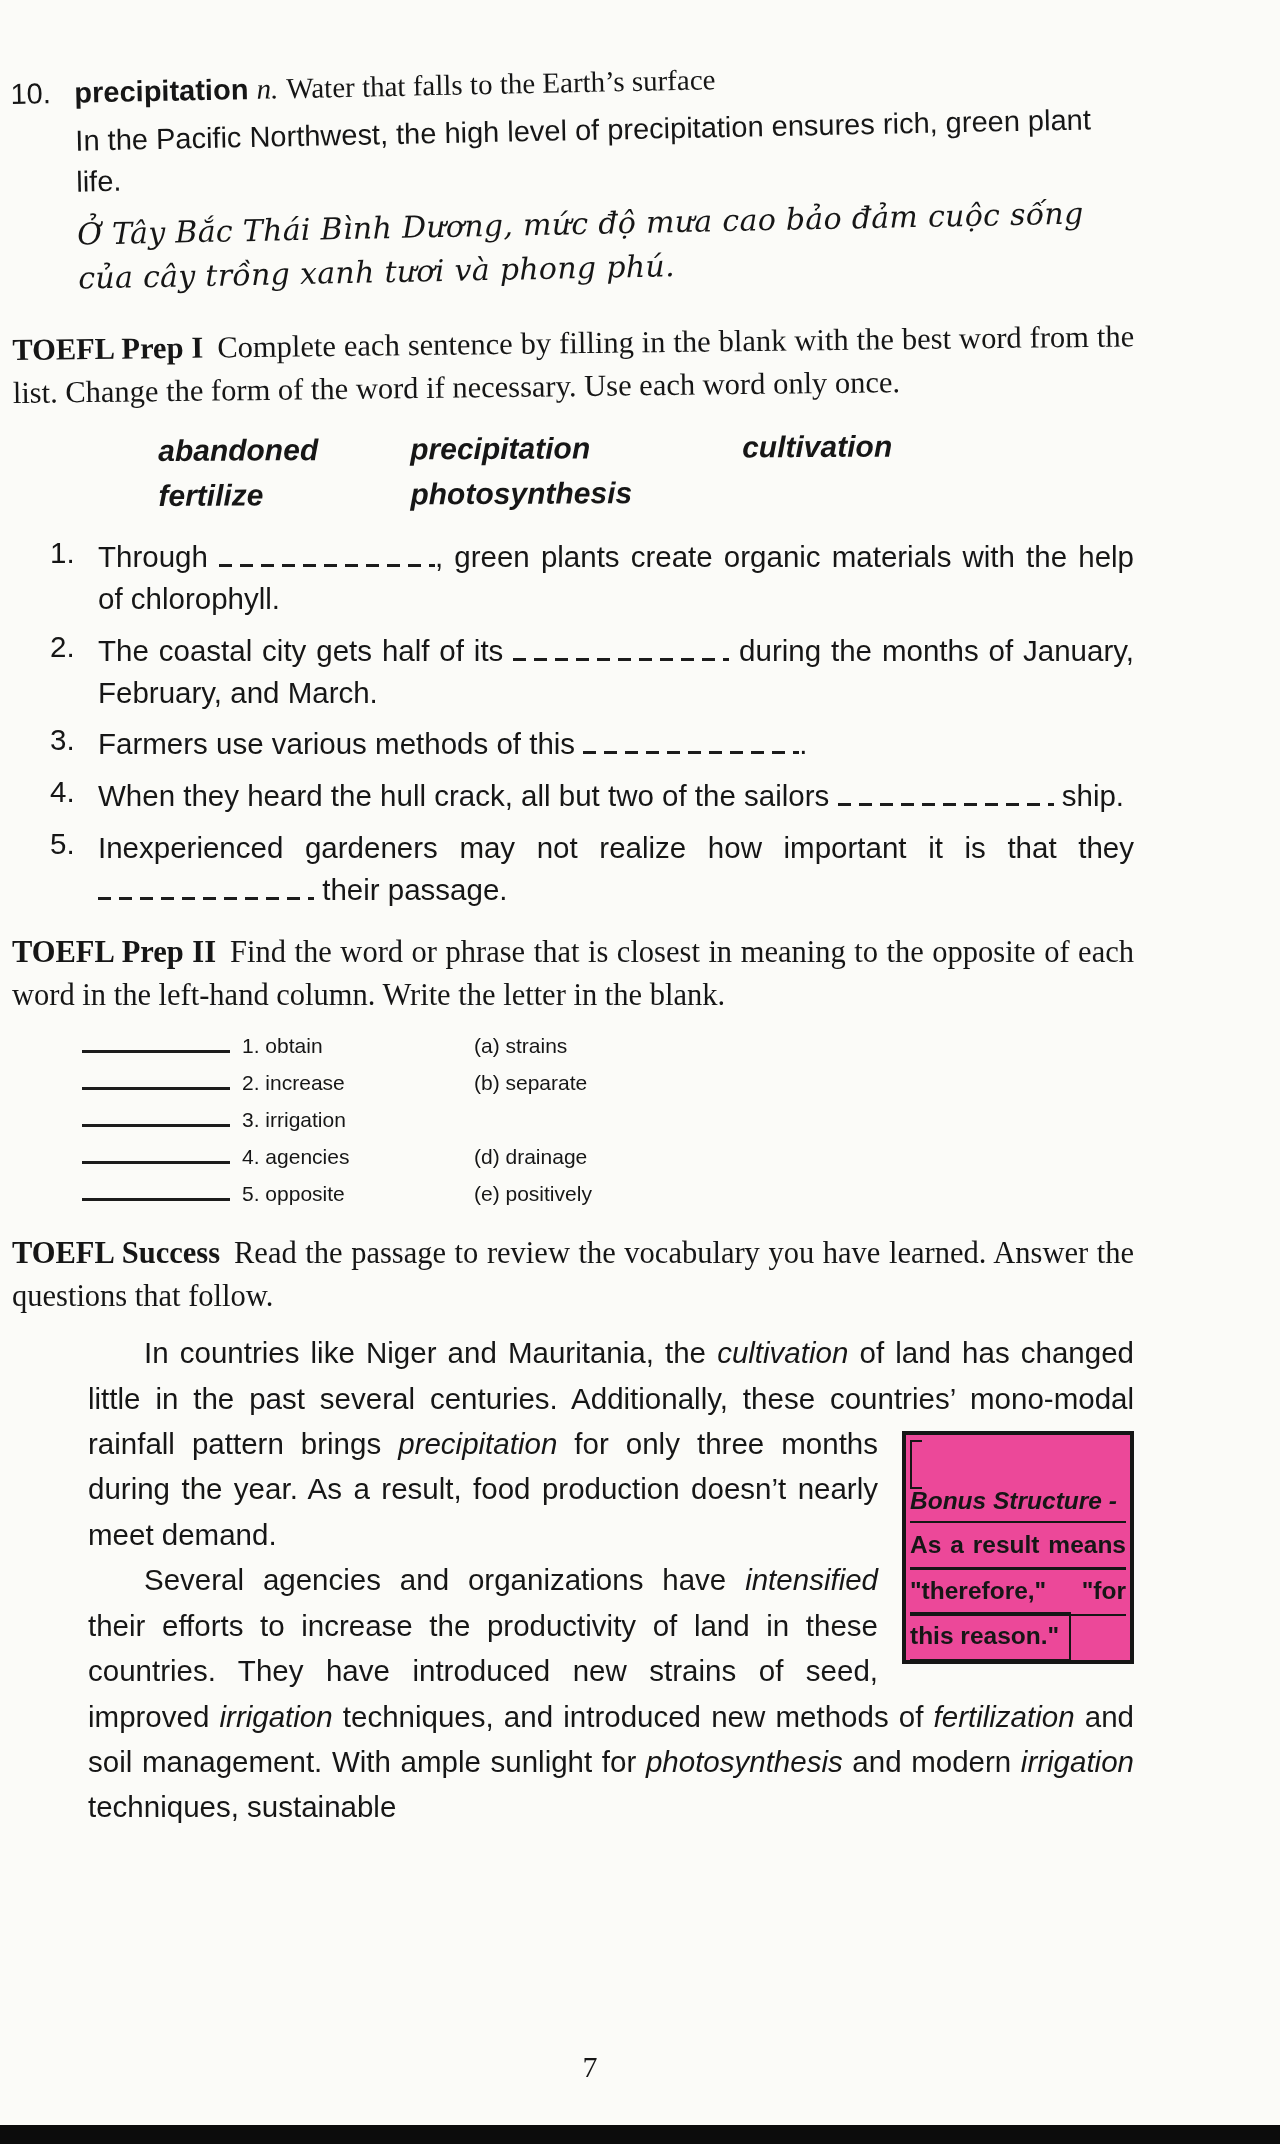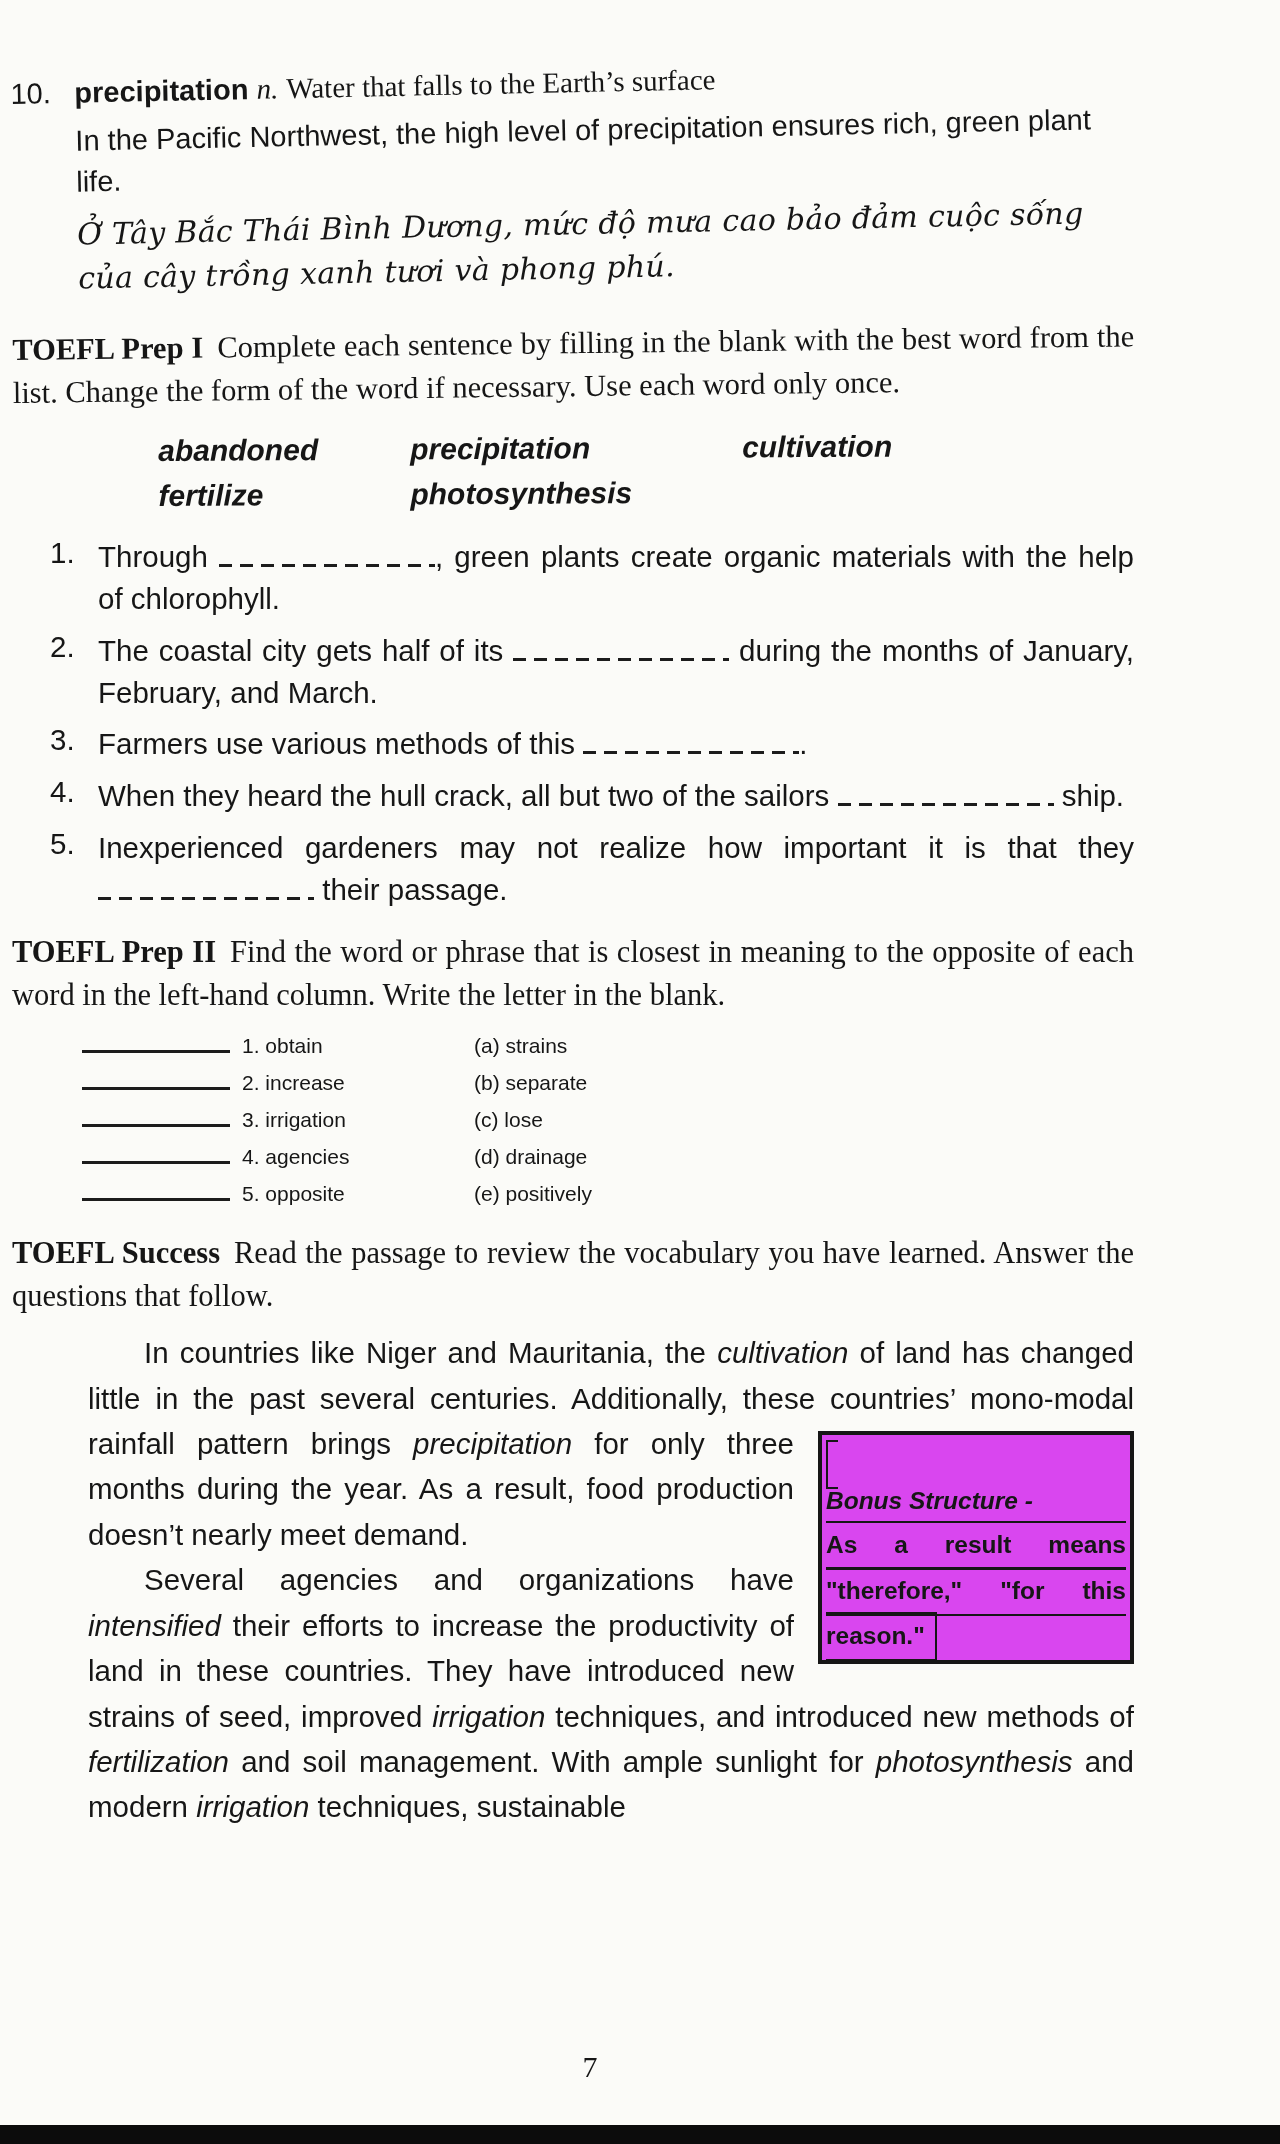--- a/index.html
+++ b/index.html
@@ -97,25 +97,25 @@
     margin-top: 6px;
     font-size: 29.5px;
     line-height: 1.54;
     text-align: justify;
   }
   .passage p { margin: 0; text-indent: 56px; }
   .passage i { font-style: italic; }
 
   .bonus-outer {
     float: right;
-    width: 316px;
+    width: 232px;
     border: 4px solid #161616;
     padding: 4px;
     margin: 10px 0 12px 24px;
-    background: #d946ef;
+    background: #ec4899;
     text-indent: 0;
   }
   .bonus-inner {
     border: 2.5px solid #161616;
     padding: 8px 10px 10px;
     font-size: 24.5px;
     font-weight: bold;
     line-height: 1.38;
     text-align: left;
     text-indent: 0;
@@ -209,21 +209,20 @@
 
     <div class="match-row">
       <span class="blank solid"></span>
       <span><span>2.</span> <span>increase</span></span>
       <span><span>(b)</span> <span>separate</span></span>
     </div>
 
     <div class="match-row">
       <span class="blank solid"></span>
       <span><span>3.</span> <span>irrigation</span></span>
-      <span><span>(c)</span> <span>lose</span></span>
     </div>
 
     <div class="match-row">
       <span class="blank solid"></span>
       <span><span>4.</span> <span>agencies</span></span>
       <span><span>(d)</span> <span>drainage</span></span>
     </div>
 
     <div class="match-row">
       <span class="blank solid"></span>

